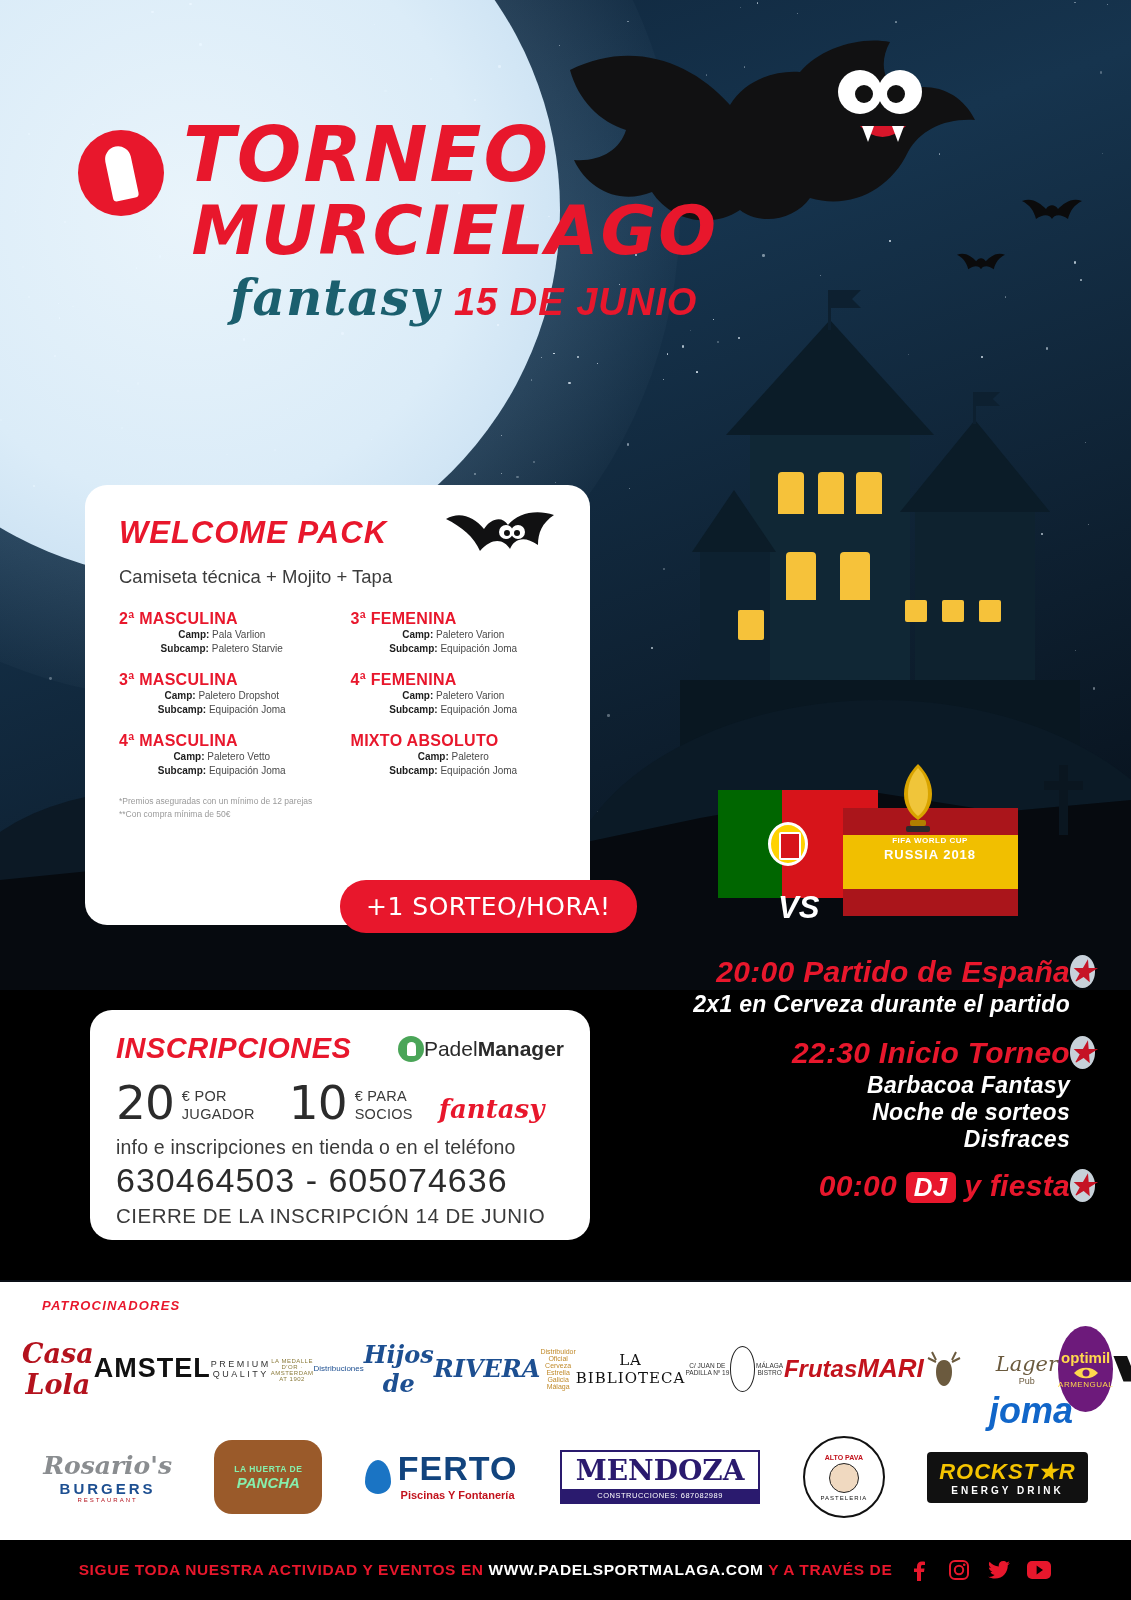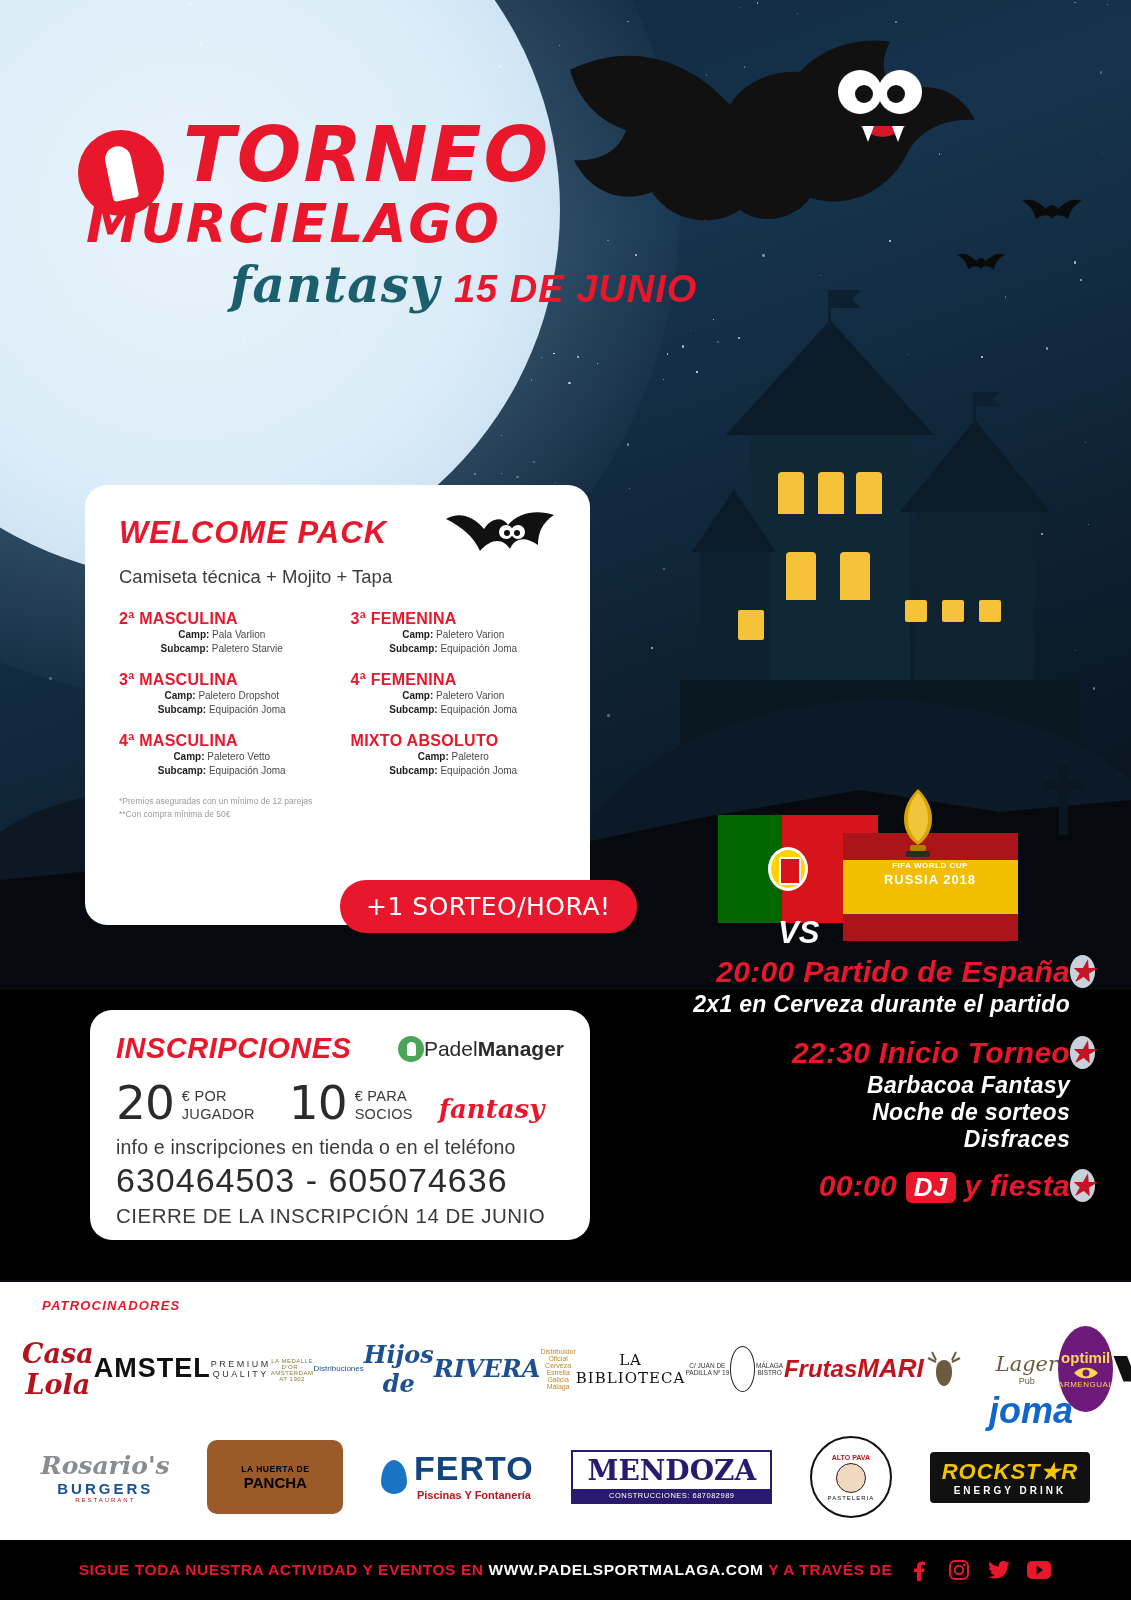--- a/index.html
+++ b/index.html
@@ -55,21 +55,21 @@
   .bat-s { position: absolute; }
 
   
   .title-wrap { position: absolute; left: 78px; top: 120px; width: 640px; }
   .t-line1, .t-line2 {
     color: #e8172c; font-weight: 900; font-style: italic;
     font-family: "DejaVu Sans", sans-serif;
     letter-spacing: 2px; line-height: .92;
   }
   .t-line1 { font-size: 76px; margin-left: 105px; }
-  .t-line2 { font-size: 53px; margin-top: 10px; margin-left: 8px; }
+  .t-line2 { font-size: 68px; margin-top: 10px; margin-left: 8px; text-align: right; }
   .logo-mark {
     position: absolute; left: 0; top: 10px; width: 86px; height: 86px; border-radius: 50%;
     background: #e8172c;
   }
   .logo-mark::after {
     content: ""; position: absolute; left: 30px; top: 16px; width: 26px; height: 54px;
     background: #fff; border-radius: 13px 13px 4px 4px; transform: rotate(-12deg);
   }
   .subtitle-row { margin-top: 6px; margin-left: 152px; display: flex; align-items: baseline; gap: 14px; }
   .t-fantasy {
@@ -110,21 +110,21 @@
   .pm-text b { font-weight: 700; }
   .price-row { display: flex; align-items: flex-end; gap: 8px; margin-top: 10px; }
   .price-num { font-size: 47px; color: #2b2b2b; font-family: "DejaVu Sans", sans-serif; font-weight: 400; letter-spacing: -1px; }
   .price-lab { font-size: 14.5px; color: #3a3a3a; line-height: 1.25; margin-bottom: 7px; letter-spacing: .3px; }
   .fantasy-mini { color: #e8172c; font-style: italic; font-weight: 700; font-size: 26px; font-family: "DejaVu Serif", serif; margin-left: 18px; margin-bottom: 6px; }
   .insc-info { margin-top: 6px; font-size: 19.5px; color: #3a3a3a; letter-spacing: .2px; }
   .insc-phones { font-size: 34px; color: #2b2b2b; letter-spacing: 1px; margin-top: 2px; }
   .insc-close { font-size: 20.5px; color: #3a3a3a; letter-spacing: .5px; margin-top: 4px; }
 
   
-  .match { position: absolute; left: 718px; top: 815px; width: 300px; height: 150px; }
+  .match { position: absolute; left: 718px; top: 790px; width: 300px; height: 150px; }
   .flag-pt { position: absolute; left: 0; top: 0; width: 160px; height: 108px; background: #d7141a; }
   .flag-pt .green { position: absolute; left: 0; top: 0; width: 64px; height: 108px; background: #006600; }
   .flag-pt .emb { position: absolute; left: 50px; top: 32px; width: 40px; height: 44px; border-radius: 50%; background: #ffd200; border: 3px solid #fff; }
   .flag-pt .emb::after { content:""; position:absolute; left:8px; top:7px; width:18px; height:24px; background:#d7141a; border:2px solid #fff; border-radius:2px;}
   .flag-es { position: absolute; left: 125px; top: 18px; width: 175px; height: 108px; background: #aa151b; }
   .flag-es .mid { position: absolute; left: 0; top: 27px; width: 175px; height: 54px; background: #f1bf00; }
   .wc-ball { position: absolute; left: 170px; top: -28px; width: 60px; height: 72px; }
   .wc-text { position: absolute; left: 152px; top: 46px; width: 120px; text-align: center; color: #fff; font-size: 8px; font-weight: 700; letter-spacing: .5px; }
   .wc-text .big { font-size: 13px; display: block; letter-spacing: 1px; margin-top: 2px; }
   .vs { position: absolute; left: 60px; top: 100px; color: #fff; font-size: 31px; font-weight: 900; font-style: italic; }
@@ -168,23 +168,23 @@
   .sp-optimil .b { font-size: 8px; letter-spacing: .5px; }
   .sp-vetto { display: flex; align-items: center; gap: 8px; }
   .sp-vetto .mark { width: 34px; height: 26px; background: #111; clip-path: polygon(0 0, 40% 0, 70% 100%, 30% 100%); }
   .sp-vetto .n { color: #111; font-size: 31px; font-weight: 900; letter-spacing: 1px; }
   .sp-vetto .p { color: #555; font-size: 8px; letter-spacing: 5px; }
   .sp-joma { color: #1166c9; font-size: 36px; font-weight: 900; font-style: italic; }
   .sp-rosarios { text-align: center; }
   .sp-rosarios .a { color: #8a8d90; font-size: 25px; font-weight: 900; font-style: italic; font-family: "DejaVu Serif", serif; }
   .sp-rosarios .b { color: #1d4f91; font-size: 15px; font-weight: 900; letter-spacing: 3px; }
   .sp-rosarios .c { color: #b4121d; font-size: 6px; letter-spacing: 2px; }
-  .sp-pancha { width: 136px; height: 74px; border-radius: 10px; background: #9a5a2a; color: #000000; display: flex; flex-direction: column; align-items: center; justify-content: center; }
+  .sp-pancha { width: 108px; height: 74px; border-radius: 18px; background: #9a5a2a; color: #86efac; display: flex; flex-direction: column; align-items: center; justify-content: center; }
   .sp-pancha .a { font-size: 8.5px; font-weight: 700; letter-spacing: .5px; }
-  .sp-pancha .b { font-size: 15px; font-weight: 900; }
+  .sp-pancha .b { font-size: 15px; font-weight: 900; font-style: italic; }
   .sp-ferto { display: flex; align-items: center; gap: 7px; }
   .sp-ferto .drop { width: 26px; height: 34px; background: #1a74c4; border-radius: 50% 50% 50% 50% / 65% 65% 35% 35%; transform: rotate(0deg); }
   .sp-ferto .n { color: #12447e; font-size: 34px; font-weight: 900; letter-spacing: 1px; line-height: 1; }
   .sp-ferto .s { color: #c2121c; font-size: 11px; font-weight: 700; }
   .sp-mendoza { text-align: center; border: 2px solid #2a1a6e; }
   .sp-mendoza .a { background: #fff; color: #2a1a6e; font-size: 28px; font-weight: 900; font-family: "DejaVu Serif", serif; padding: 2px 14px; }
   .sp-mendoza .b { background: #2a1a6e; color: #fff; font-size: 7.5px; letter-spacing: .5px; padding: 2px 6px; }
   .sp-pava { width: 82px; height: 82px; border-radius: 50%; border: 2px solid #111; display: flex; flex-direction: column; align-items: center; justify-content: center; text-align: center; }
   .sp-pava .a { color: #c2121c; font-size: 7px; font-weight: 700; }
   .sp-pava .face { width: 30px; height: 30px; border-radius: 50%; background: #f0d9c0; border: 1.5px solid #222; margin: 2px 0; }

